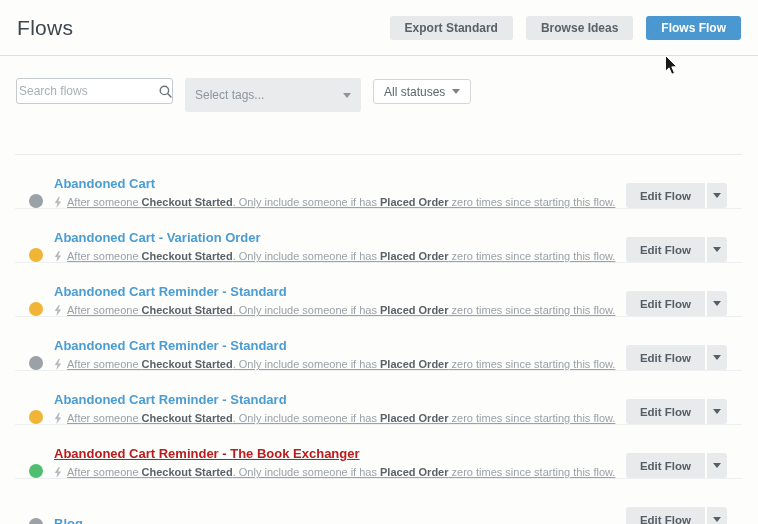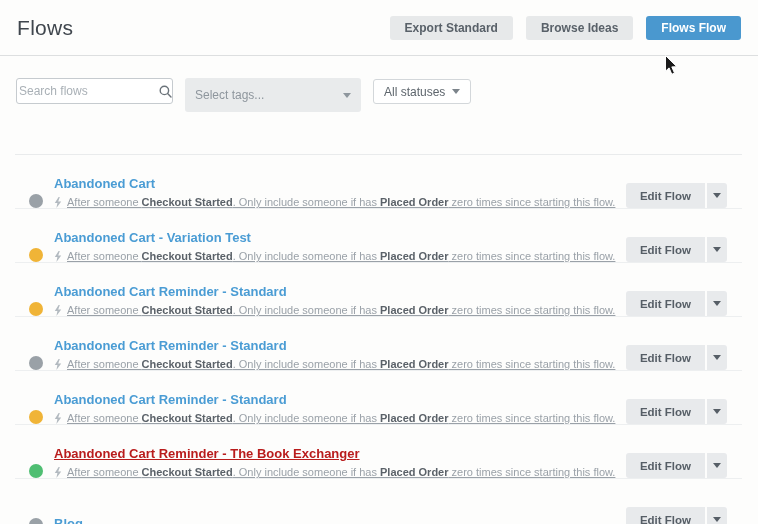--- a/index.html
+++ b/index.html
@@ -177,21 +177,21 @@
     <div class="flow-actions">
       <button class="edit-btn">Edit Flow</button>
       <button class="caret-btn">
         <span class="caret"></span>
       </button>
     </div>
   </div>
     <div class="flow-row">
     <span class="dot" style="background: rgb(240, 180, 55);"></span>
     <div class="flow-info">
-      <a class="flow-name" style="color: rgb(74, 156, 212);">Abandoned Cart - Variation Test</a>
+      <a class="flow-name" style="color: rgb(74, 156, 212);">Abandoned Cart - Variation Order</a>
       <div class="flow-desc">
         <span class="icon-wrap">
           <svg width="8" height="11" viewBox="0 0 8 11">
             <path d="M4.6 0 L0.8 6 H3.4 L2.4 11 L7.2 4.4 H4.2 L5.8 0 Z" fill="#b3bac0"></path>
           </svg>
         </span>
 
         <span><span>After someone </span><b>Checkout Started</b><span>. Only include someone if has </span><b>Placed Order</b><span> zero times since starting this flow.</span></span>
       </div>
     </div>

